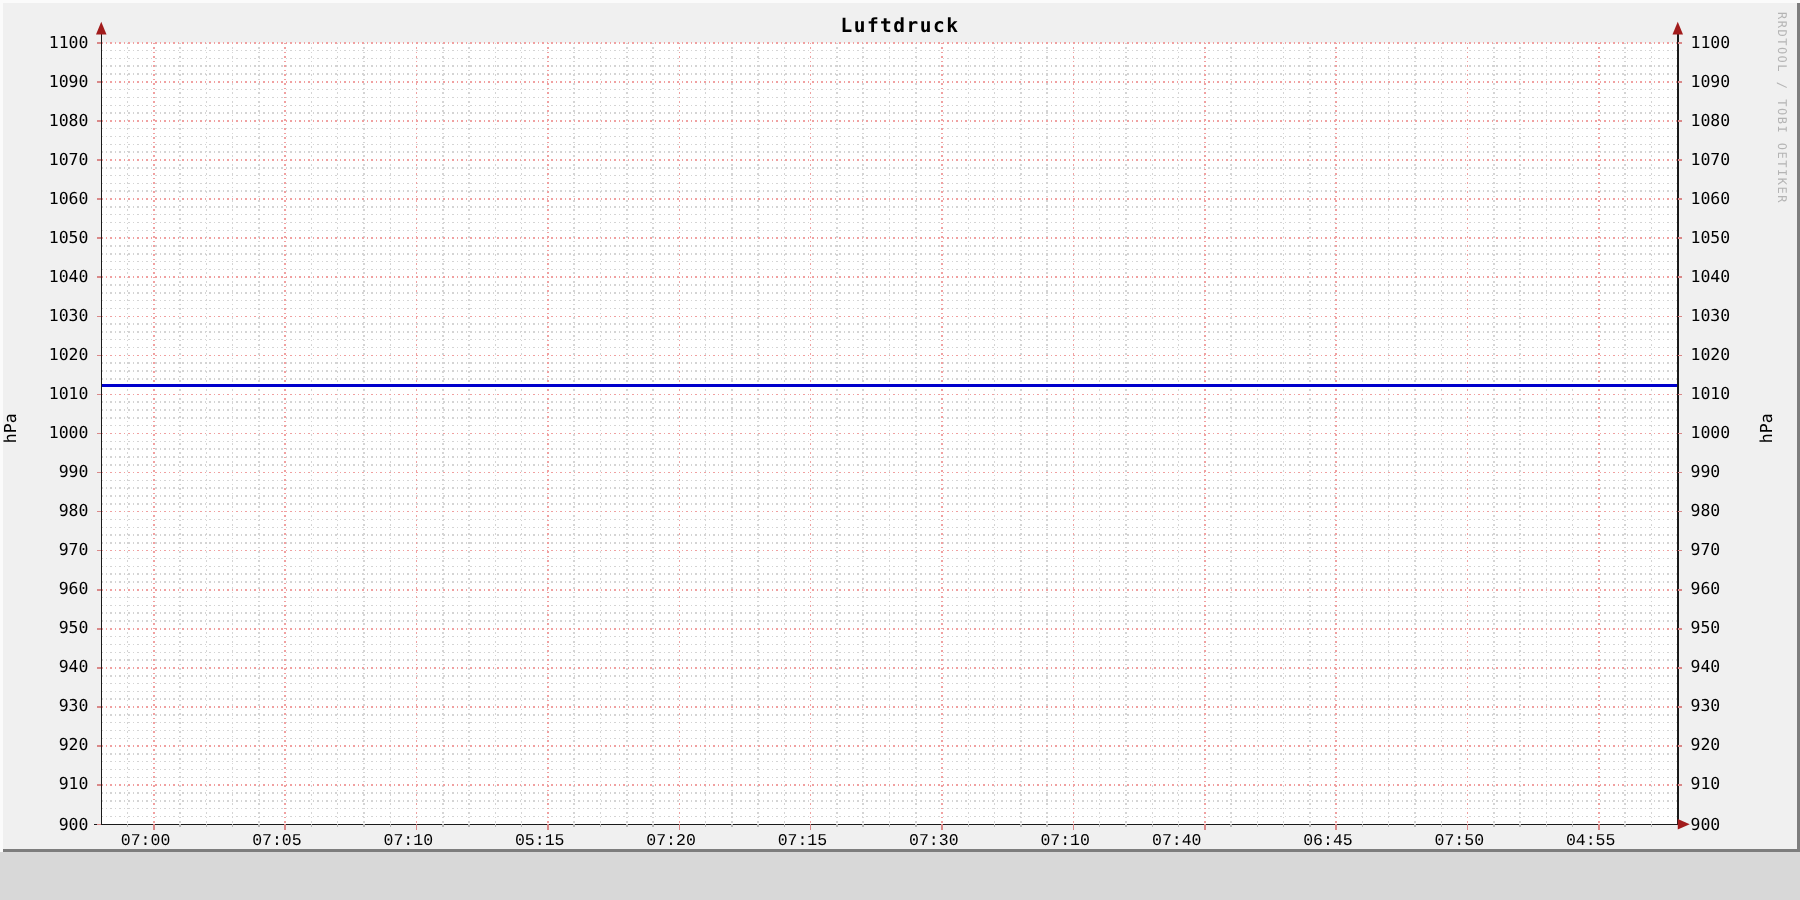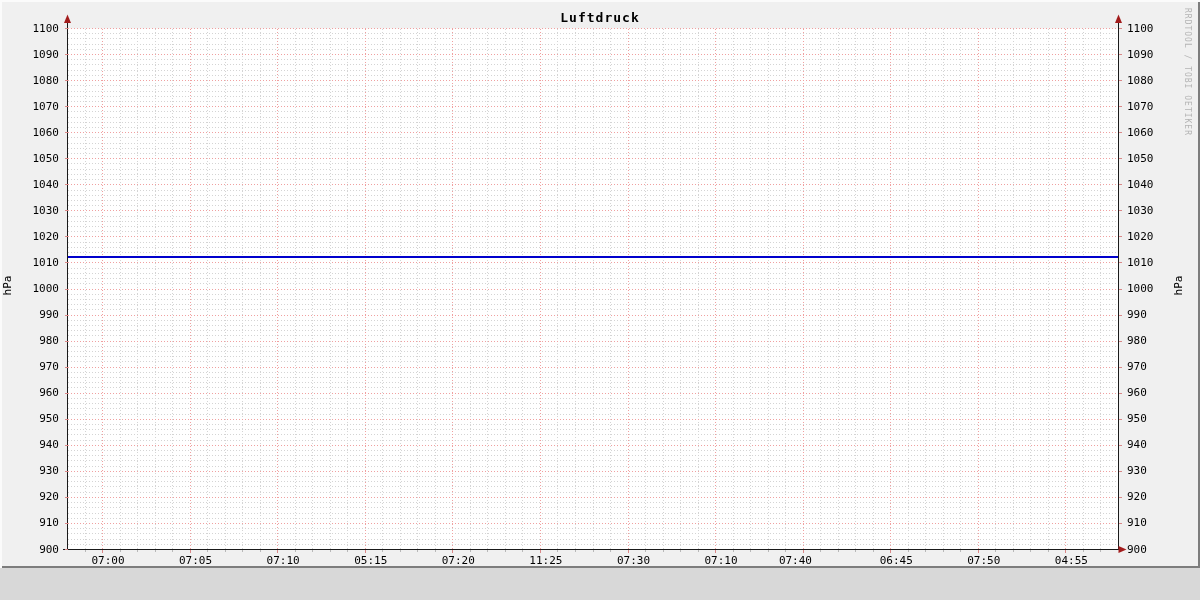--- a/index.html
+++ b/index.html
@@ -24,21 +24,21 @@
   }
   #ylab-left{left:-13px;top:279px;}
   #ylab-right{left:1158px;top:279px;}
   .ytick{
     width:59px;text-align:right;font-size:11px;line-height:13px;
   }
   .ytick-r{
     left:1127px;width:40px;text-align:left;font-size:11px;line-height:13px;
   }
   .xtick{
-    width:44px;text-align:right;font-size:11px;line-height:12px;top:555px;
+    width:44px;text-align:left;font-size:11px;line-height:12px;top:555px;font-family:Liberation Mono, monospace;
   }
   #legend-row{left:0;top:567px;width:1200px;height:15px;font-size:13px;}
   #legend-swatch{
     position:absolute;left:10px;top:1px;width:11px;height:11px;
     background:#0000cc;border:1px solid #000;
   }
   #legend-label{position:absolute;left:29px;top:0;}
   #stat-aktuell{position:absolute;left:210px;top:0;}
   #stat-minimum{position:absolute;left:478px;top:0;}
   #stat-maximum{position:absolute;left:746px;top:0;}
@@ -377,21 +377,21 @@
       <div class="abs ytick-r" style="top: 73.6px;">1080</div>
       <div class="abs ytick" style="left: 0px; top: 47.55px;">1090</div>
       <div class="abs ytick-r" style="top: 47.55px;">1090</div>
       <div class="abs ytick" style="left: 0px; top: 21.5px;">1100</div>
       <div class="abs ytick-r" style="top: 21.5px;">1100</div>
       <div class="abs xtick" style="left: 80.5333px;">07:00</div>
       <div class="abs xtick" style="left: 168.117px;">07:05</div>
       <div class="abs xtick" style="left: 255.7px;">07:10</div>
       <div class="abs xtick" style="left: 343.283px;">05:15</div>
       <div class="abs xtick" style="left: 430.867px;">07:20</div>
-      <div class="abs xtick" style="left: 518.45px;">11:25</div>
+      <div class="abs xtick" style="left: 518.45px;">07:15</div>
       <div class="abs xtick" style="left: 606.033px;">07:30</div>
       <div class="abs xtick" style="left: 693.617px;">07:10</div>
       <div class="abs xtick" style="left: 768px;">07:40</div>
       <div class="abs xtick" style="left: 868.783px;">06:45</div>
       <div class="abs xtick" style="left: 956.367px;">07:50</div>
       <div class="abs xtick" style="left: 1043.95px;">04:55</div>
     </div>
 
 
 

